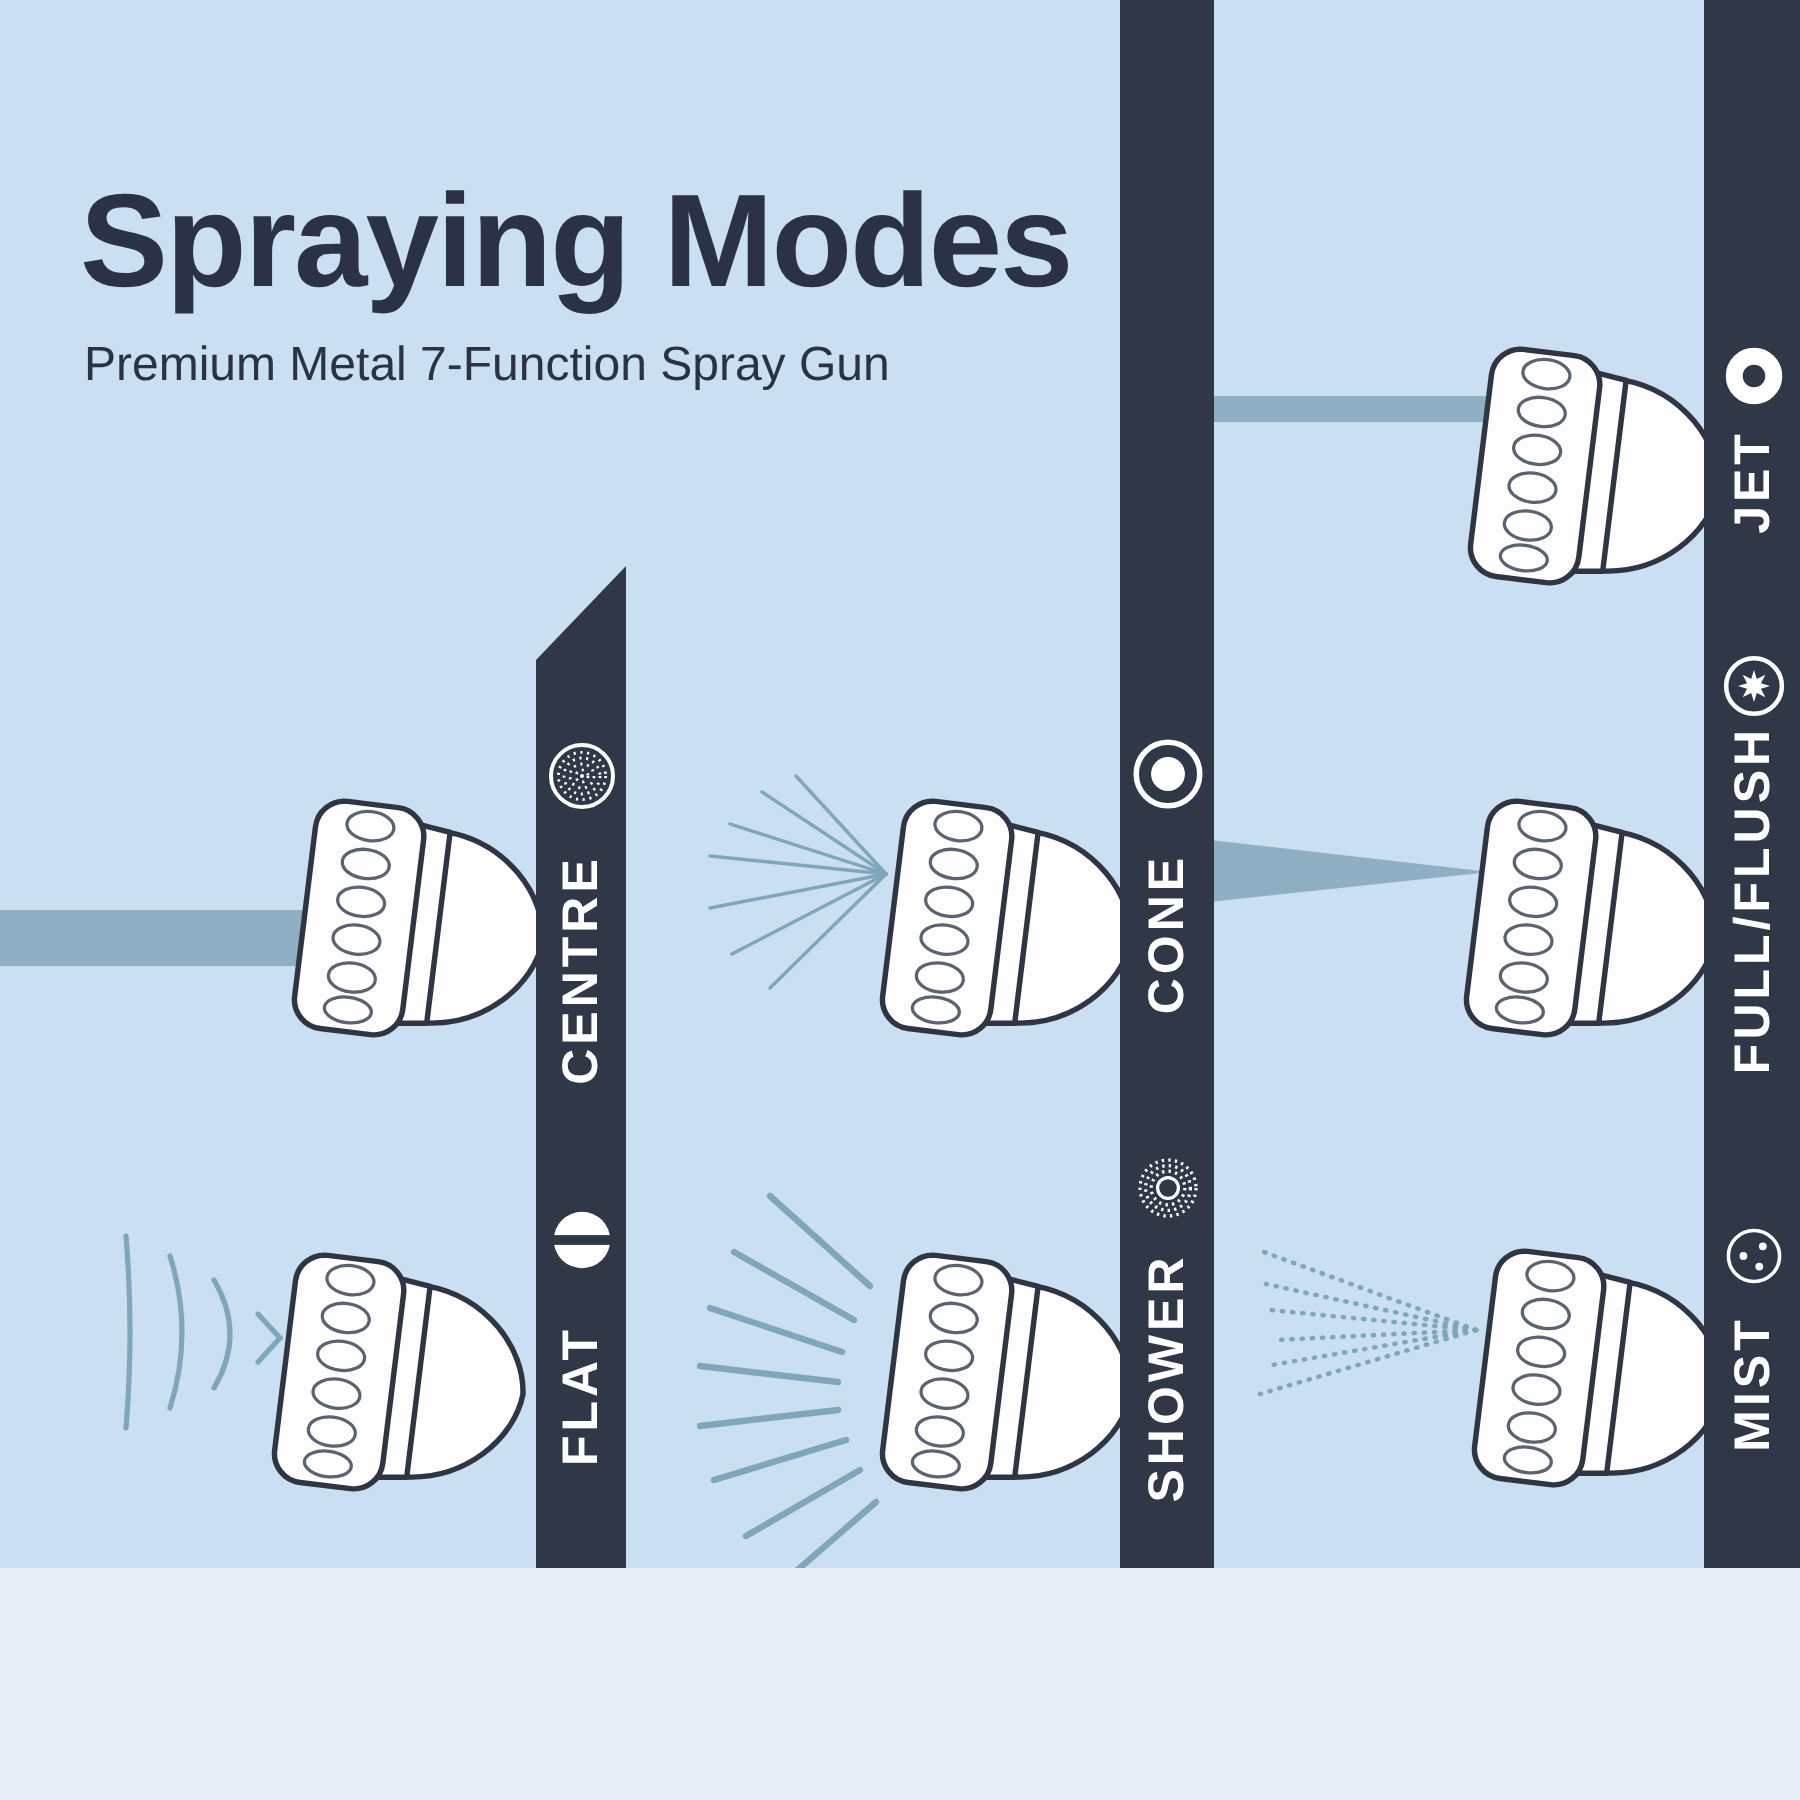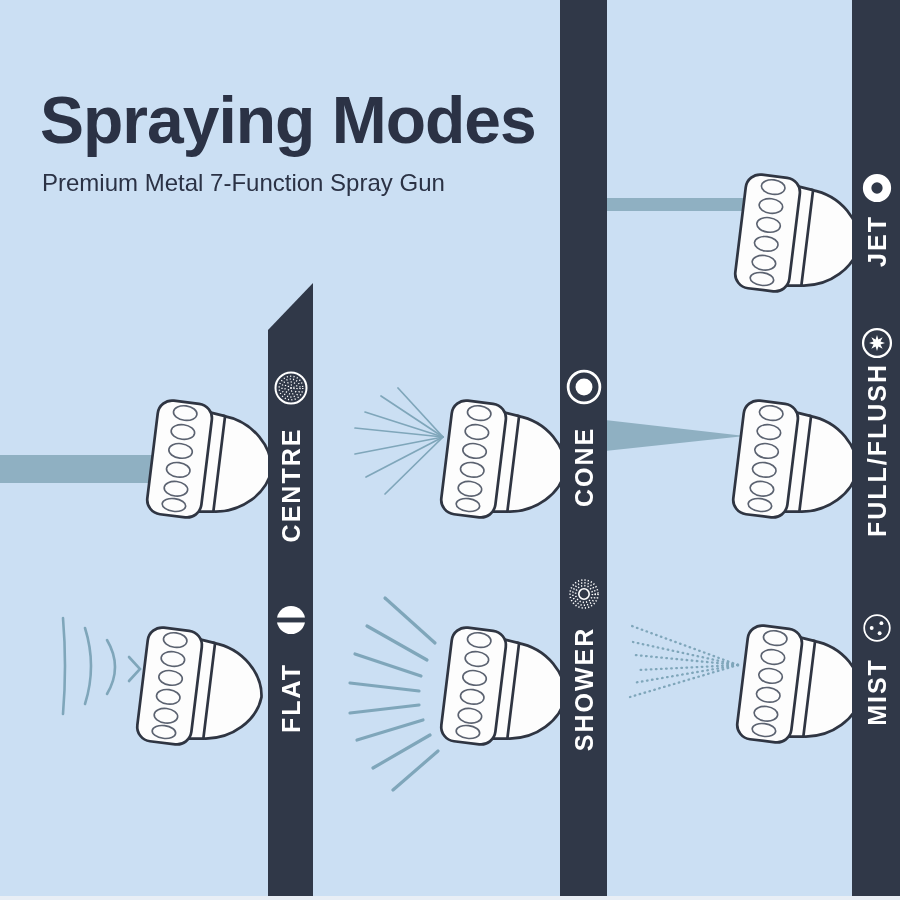--- a/index.html
+++ b/index.html
@@ -1,19 +1,19 @@
 <!DOCTYPE html>
 <html><head>
 <meta charset="utf-8">
 <style>
   * { box-sizing: border-box; }
   body { margin: 0; background: #e8eef5; }
   .canvas {
     position: relative;
-    width: 900px; height: 896px;
+    width: 900px; height: 784px;
     overflow: hidden;
     font-family: "Liberation Sans", sans-serif;
   }
   
   .header { position: absolute; left: 40px; top: 86px; }
   .header h1 {
     margin: 0; font-size: 66px; font-weight: 700;
     letter-spacing: -1px; line-height: 1.05;
   }
   .header p { margin: 14px 0 0 2px; font-size: 24px; font-weight: 400; }

